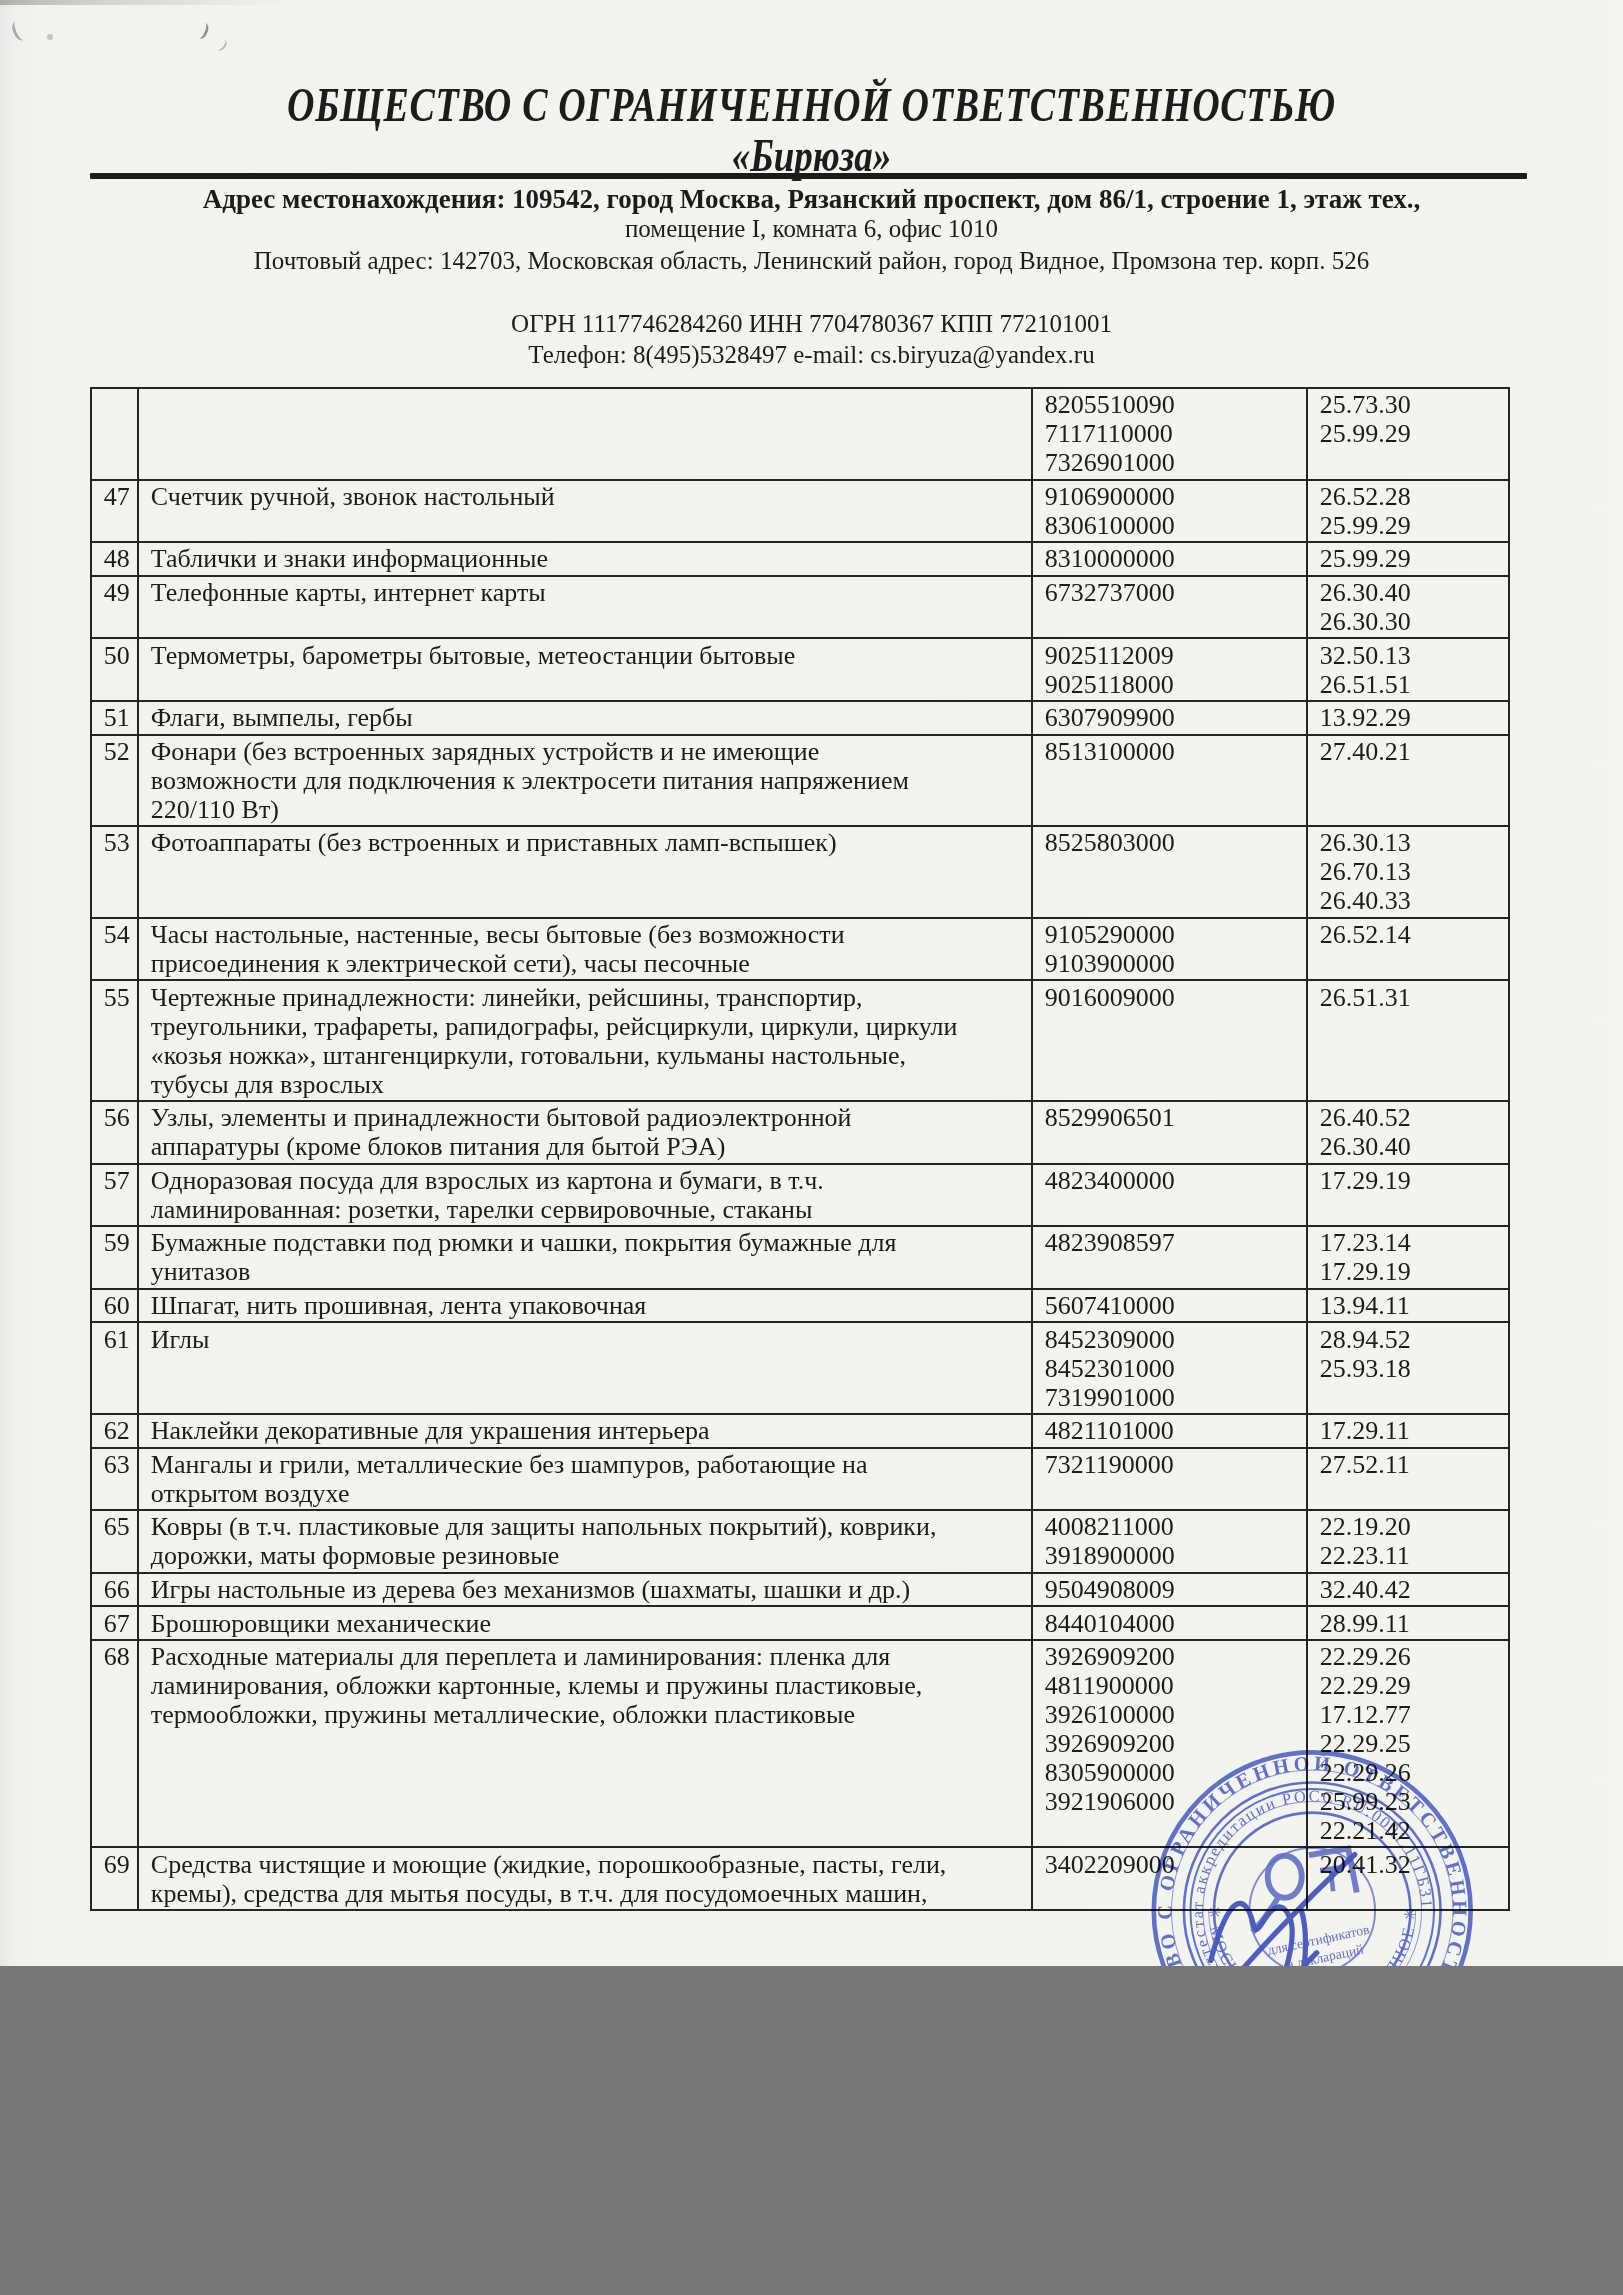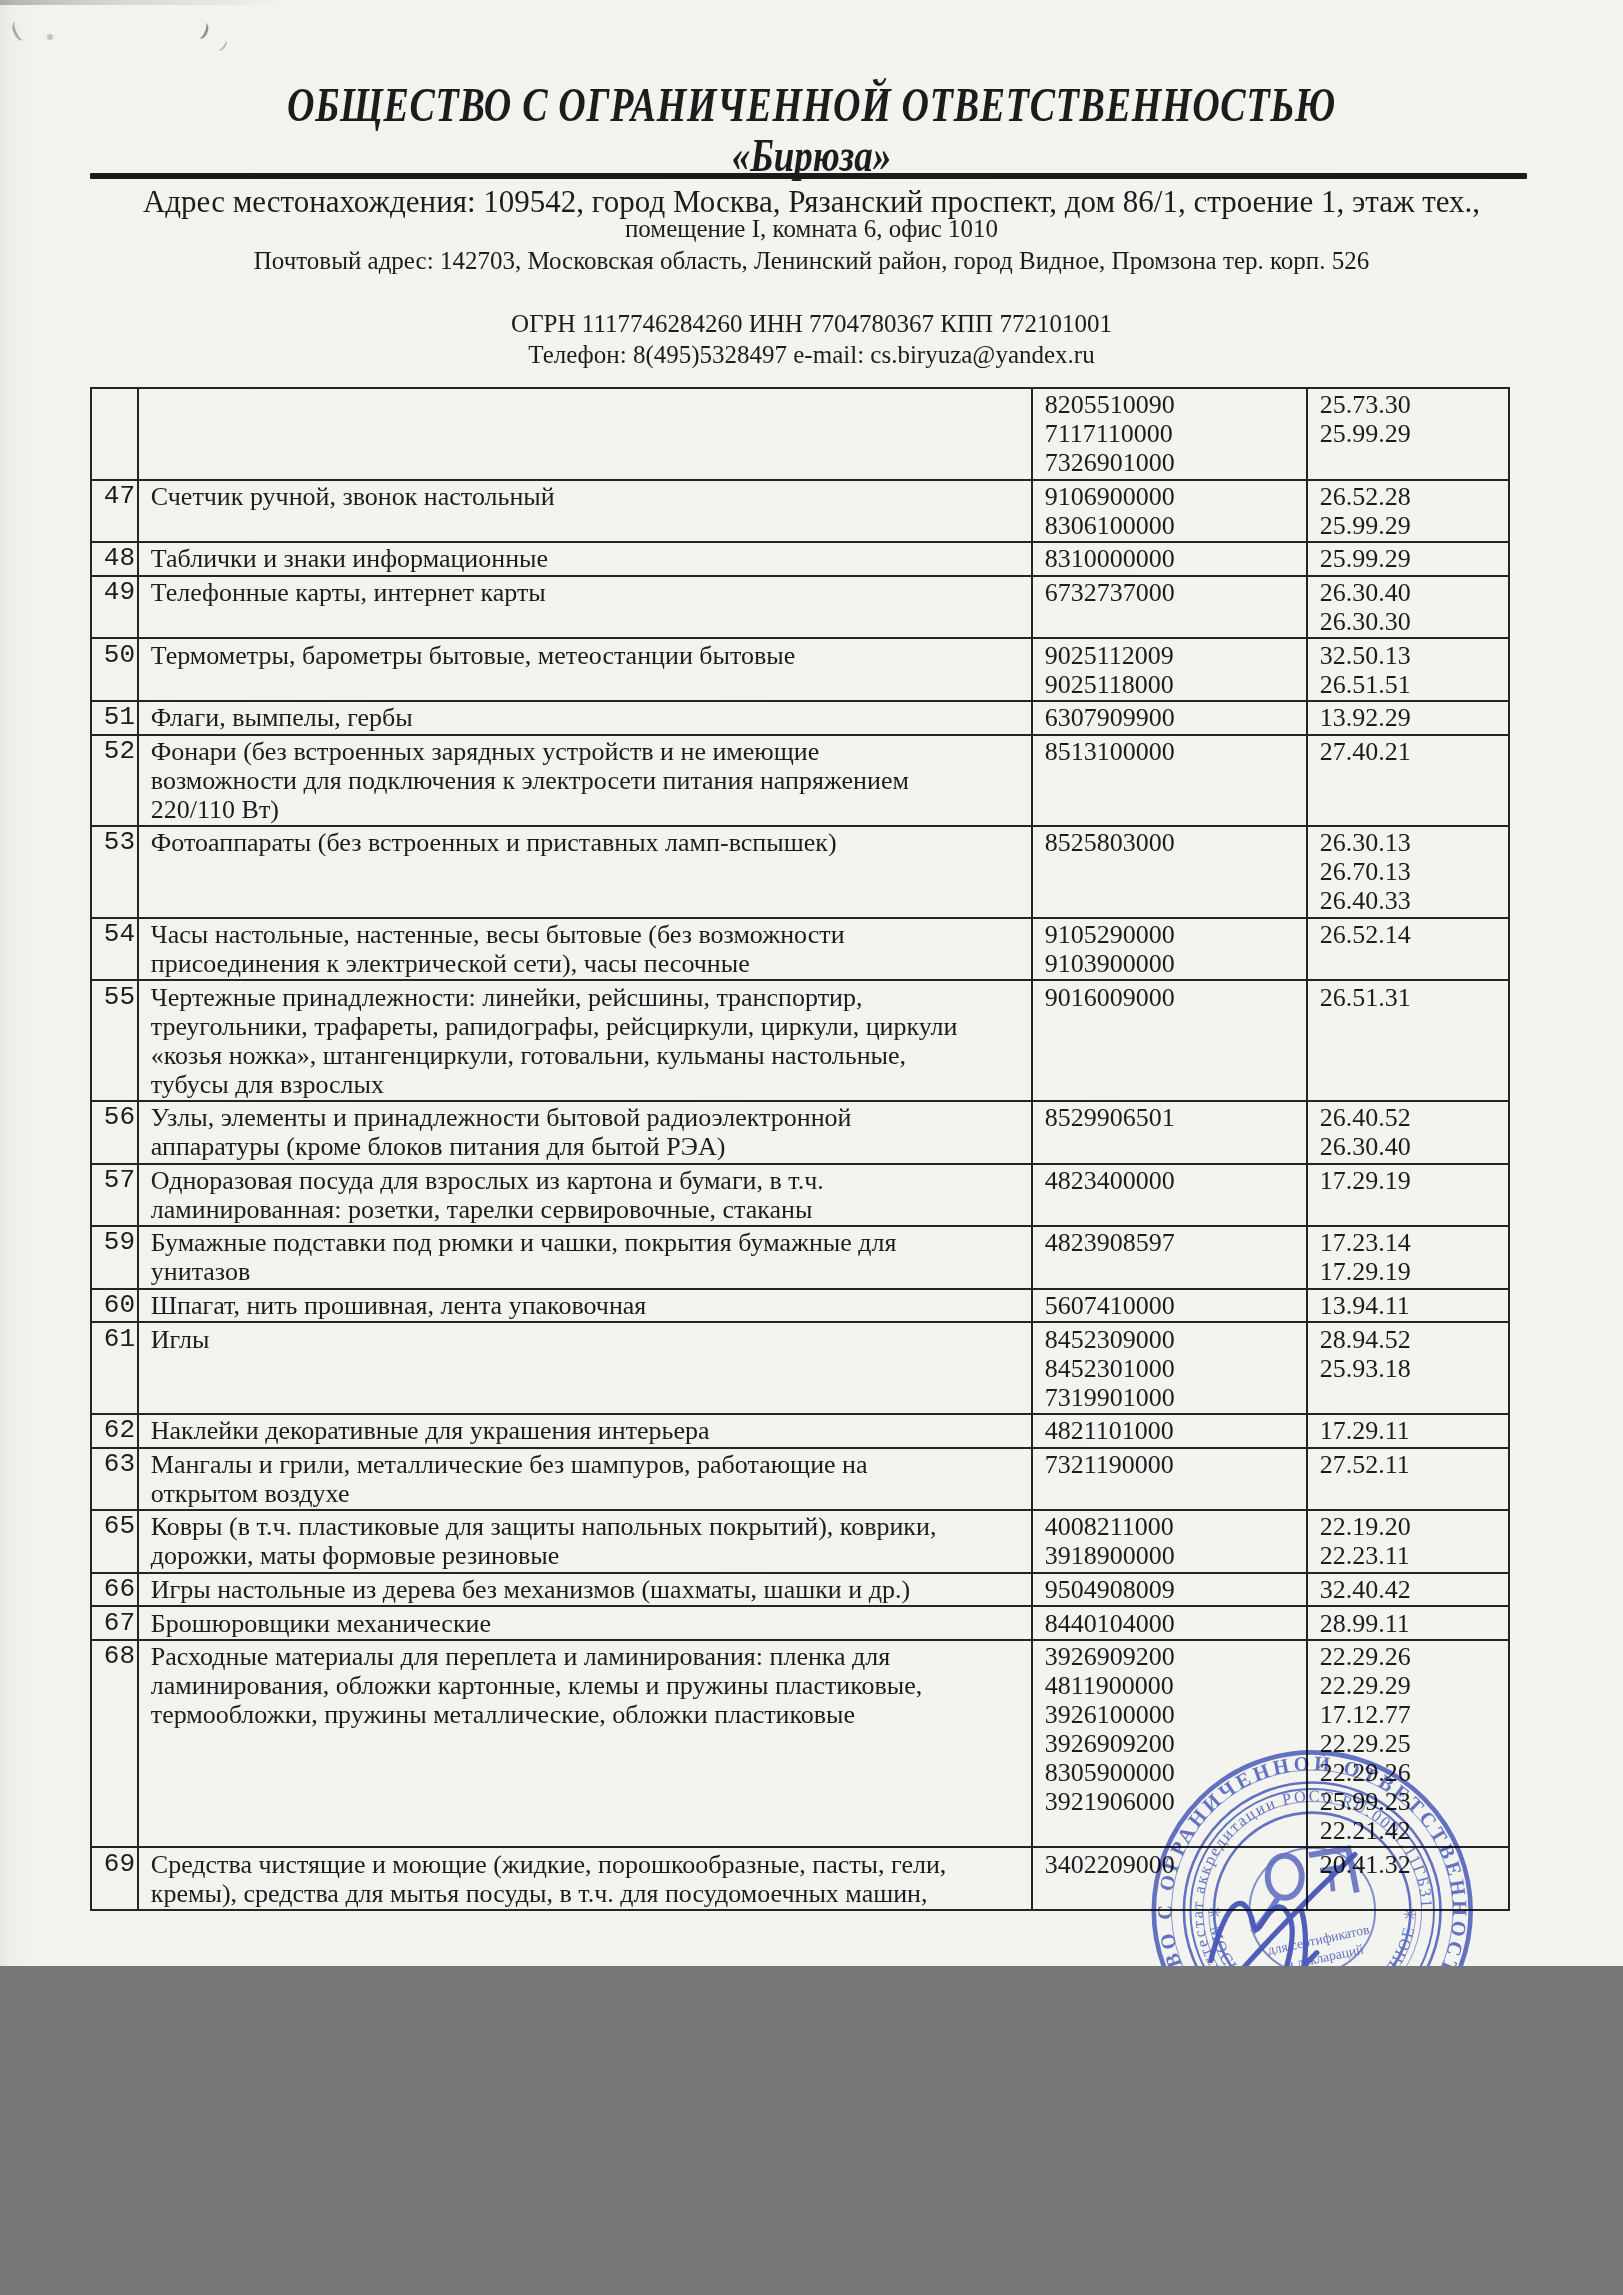--- a/index.html
+++ b/index.html
@@ -18,38 +18,38 @@
   .speck2{left:47px;top:34px;width:5.9px;height:5.9px;background:#9aa0a4;border-radius:50%;opacity:.55;}
   .speck3{left:196px;top:22px;width:9.2px;height:17px;border-right:3.3px solid #7d8489;border-radius:50%;transform:rotate(22deg);opacity:.85;}
   .speck4{left:216px;top:38px;width:7.9px;height:13px;border-right:2.6px solid #8d9296;border-radius:50%;transform:rotate(38deg);opacity:.65;}
   .edge-top{left:0;top:0;width:301px;height:4.6px;background:linear-gradient(90deg,#3f3f3f 0,#9c9c9c 105px,rgba(0,0,0,0) 288px);opacity:.35;}
 
   
   .hline{position:absolute;left:0;width:100%;text-align:center;}
   .org-type{top:77px;font-size:38px;font-weight:bold;font-style:italic;transform:scaleY(1.25);transform-origin:center top;letter-spacing:0.7px;}
   .org-name{top:128px;font-size:37px;font-weight:bold;font-style:italic;transform:scaleY(1.25);transform-origin:center top;}
   .rule{position:absolute;left:90px;top:173px;width:1437px;height:5.9px;background:#1b1b1b;border-radius:1.3px;}
-  .addr1{top:184px;font-size:31px;}
+  .addr1{top:184px;font-size:27px;font-weight:bold;}
   .addr2{top:215px;font-size:25px;}
   .postal{top:247px;font-size:25px;}
   .reg{top:310px;font-size:25px;}
   .contact{top:341px;font-size:25px;}
 
   
   table.goods{
     position:absolute;left:90px;top:387px;width:1418px;
     border-collapse:collapse;table-layout:fixed;padding-left:20px;
   }
   table.goods td{
     border:2.6px solid #242424;
     vertical-align:top;
     padding:1.3px 11.8px;
     font-size:26px;line-height:29px;
   }
-  td.c-num{text-align:right;padding-left:2.6px;padding-right:2.6px;font-family:Liberation Mono, monospace;}
+  td.c-num{text-align:right;padding-left:2.6px;padding-right:2.6px;}
   td.c-desc{white-space:pre-line;padding-left:13px;}
   td.c-code{padding-left:14.4px;}
   td.c-okpd{padding-left:11.8px;}
   .cline{height:29px;}
 
   
   svg.stampsvg{position:absolute;left:1106px;top:1700px;width:419px;height:419px;
     mix-blend-mode:multiply;opacity:.92;pointer-events:none;}
 </style>
 </head>

